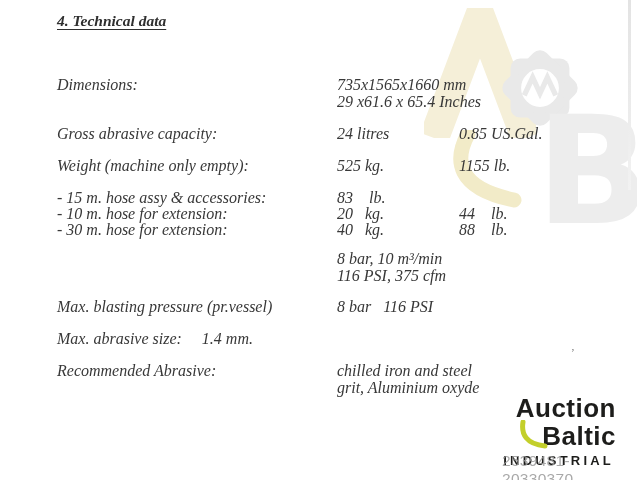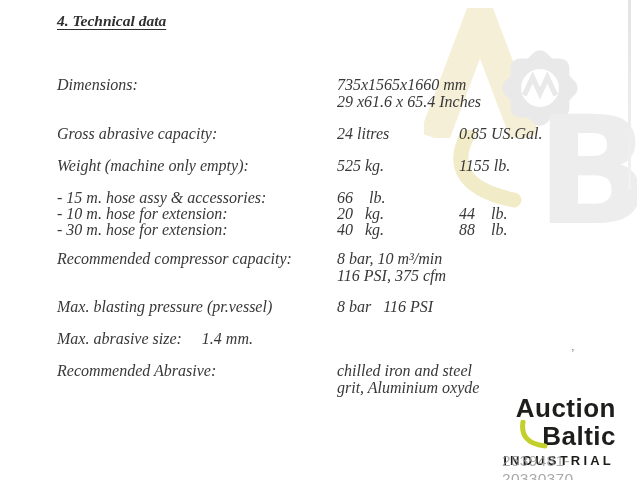--- a/index.html
+++ b/index.html
@@ -97,34 +97,33 @@
     <span class="cell">24 litres</span>
     <span class="cell">0.85 US.Gal.</span>
   </div>
   <div class="spec-row" style="top:157px">
     <span class="cell">Weight (machine only empty):</span>
     <span class="cell">525 kg.</span>
     <span class="cell">1155 lb.</span>
   </div>
   <div class="spec-row" style="top:189px">
     <span class="cell">- 15 m. hose assy &amp; accessories:</span>
-    <span class="cell">66    lb.</span>
+    <span class="cell">83    lb.</span>
   </div>
   <div class="spec-row" style="top:205px">
     <span class="cell">- 10 m. hose for extension:</span>
     <span class="cell">20   kg.</span>
     <span class="cell">44    lb.</span>
   </div>
   <div class="spec-row" style="top:221px">
     <span class="cell">- 30 m. hose for extension:</span>
     <span class="cell">40   kg.</span>
     <span class="cell">88    lb.</span>
   </div>
   <div class="spec-row" style="top:250px">
-    <span class="cell">Recommended compressor capacity:</span>
     <span class="cell" style="grid-column:2 / span 2">8 bar, 10 m³/min
 116 PSI, 375 cfm</span>
   </div>
   <div class="spec-row" style="top:298px">
     <span class="cell">Max. blasting pressure (pr.vessel)</span>
     <span class="cell" style="grid-column:2 / span 2">8 bar   116 PSI</span>
   </div>
   <div class="spec-row" style="top:330px">
     <span class="cell">Max. abrasive size:     1.4 mm.</span>
   </div>

